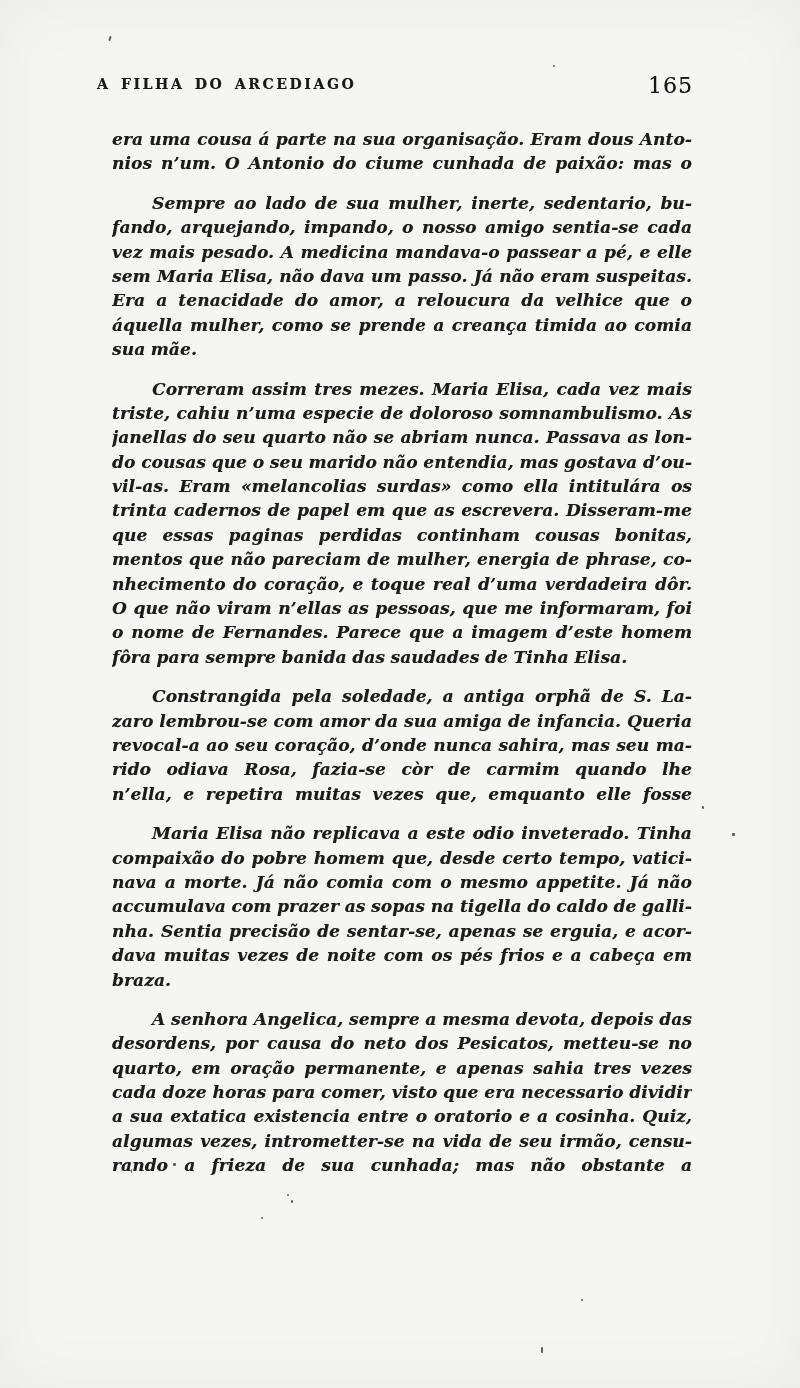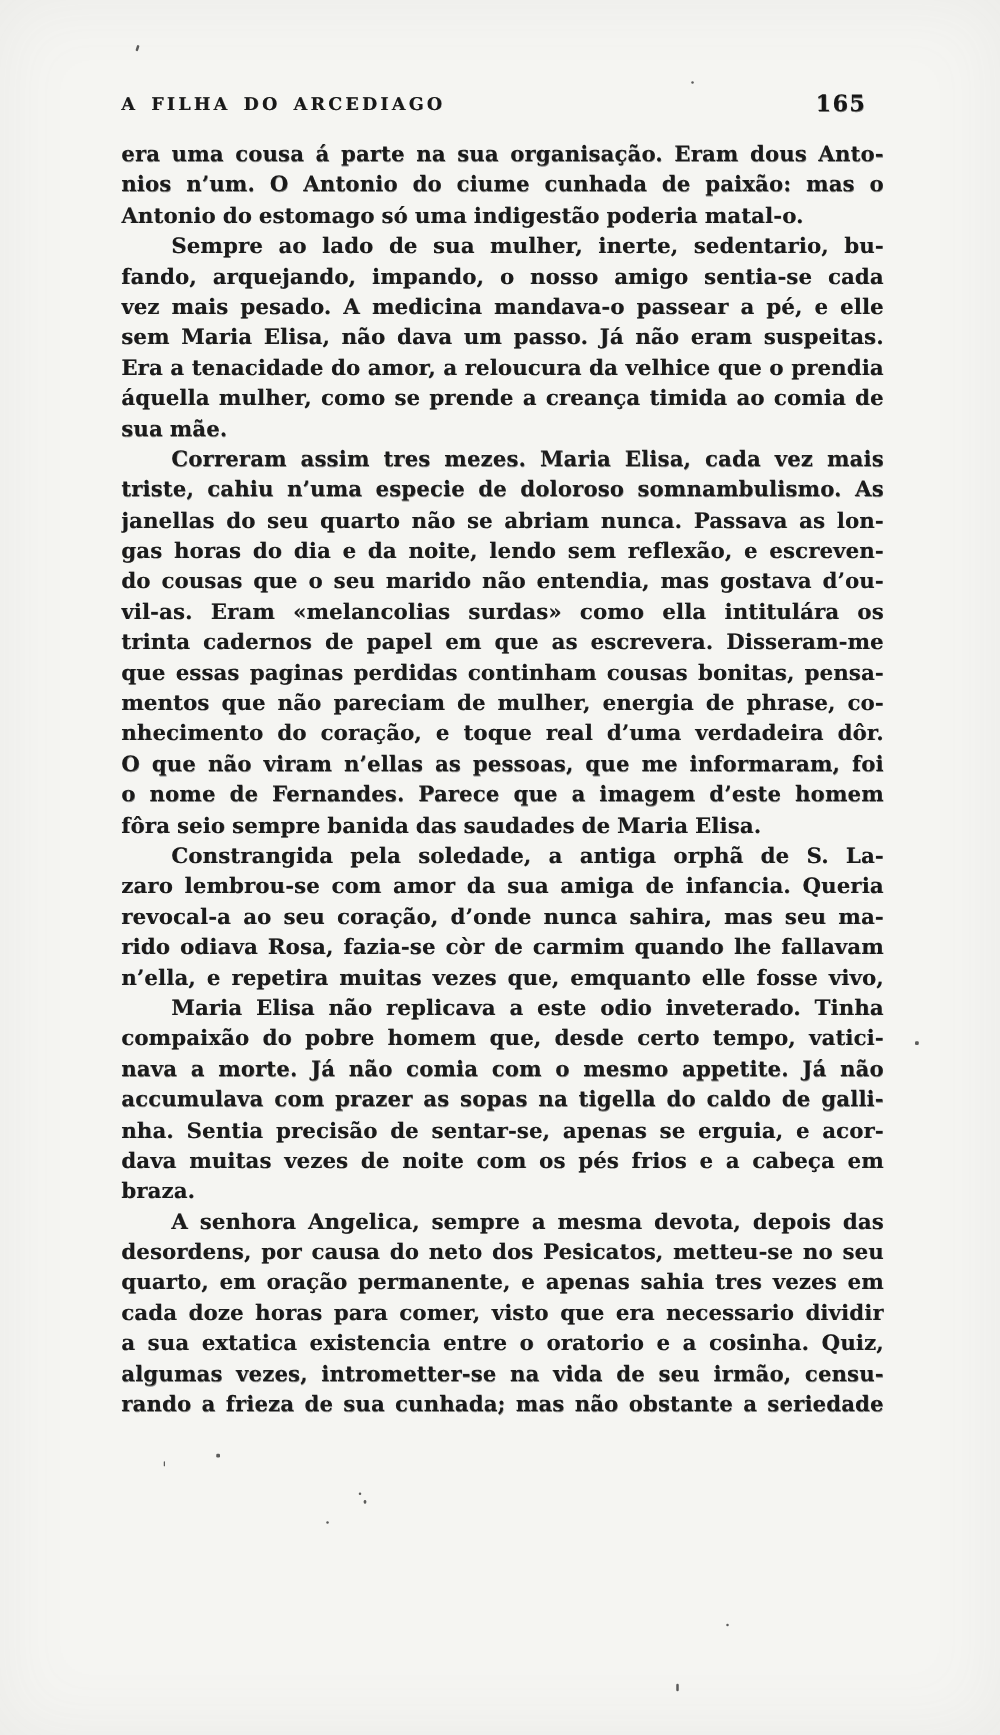--- a/index.html
+++ b/index.html
@@ -26,37 +26,37 @@
     font-weight: bold;
     font-size: 14px;
     letter-spacing: 2.6px;
     word-spacing: 3px;
     color: #191919;
     text-shadow: 0.3px 0.3px 0.4px rgba(20,20,20,0.55);
   }
   .page-number {
     position: absolute;
     right: 14px; top: -3px;
-    font-weight: bold;
-    font-size: 18px;
+    font-weight: normal;
+    font-size: 22px;
     letter-spacing: 1px;
     color: #161616;
     text-shadow: 0.3px 0.3px 0.4px rgba(20,20,20,0.55);
   }
   .body-text {
     position: absolute;
     top: 112px; left: 97px; width: 610px;
     font-size: 17px;
     font-weight: bold;
     color: #1b1b1b;
     letter-spacing: 0.1px;
     word-spacing: -0.5px;
     text-shadow: 0.3px 0.3px 0.35px rgba(25,25,25,0.5);
   }
-  .paragraph { margin: 0; padding: 0; }
+  .paragraph { margin: 15px; padding: 0; font-style: italic; }
   .line {
     height: 24.4px;
     line-height: 24.4px;
     text-align: justify;
     text-align-last: justify;
     overflow: hidden;
     white-space: normal;
   }
   .line.indent { text-indent: 40px; }
   .line.endline { text-align-last: left; }
@@ -85,45 +85,43 @@
 
   <div class="running-header">
     <div class="header-title">A FILHA DO ARCEDIAGO</div>
     <div class="page-number">165</div>
   </div>
 
   <div class="body-text">
       <div class="paragraph">
         <div class="line">era uma cousa á parte na sua organisação. Eram dous Anto-</div>
         <div class="line">nios n’um. O Antonio do ciume cunhada de paixão: mas o</div>
-        <div class="line endline">Antonio do estomago só uma indigestão poderia matal-o.</div>
       </div>
       <div class="paragraph">
         <div class="line indent">Sempre ao lado de sua mulher, inerte, sedentario, bu-</div>
         <div class="line">fando, arquejando, impando, o nosso amigo sentia-se cada</div>
         <div class="line">vez mais pesado. A medicina mandava-o passear a pé, e elle</div>
         <div class="line">sem Maria Elisa, não dava um passo. Já não eram suspeitas.</div>
         <div class="line">Era a tenacidade do amor, a reloucura da velhice que o prendia</div>
         <div class="line">áquella mulher, como se prende a creança timida ao comia de</div>
         <div class="line endline">sua mãe.</div>
       </div>
       <div class="paragraph">
         <div class="line indent">Correram assim tres mezes. Maria Elisa, cada vez mais</div>
         <div class="line">triste, cahiu n’uma especie de doloroso somnambulismo. As</div>
         <div class="line">janellas do seu quarto não se abriam nunca. Passava as lon-</div>
-        <div class="line">gas horas do dia e da noite, lendo sem reflexão, e escreven-</div>
         <div class="line">do cousas que o seu marido não entendia, mas gostava d’ou-</div>
         <div class="line">vil-as. Eram «melancolias surdas» como ella intitulára os</div>
         <div class="line">trinta cadernos de papel em que as escrevera. Disseram-me</div>
         <div class="line">que essas paginas perdidas continham cousas bonitas, pensa-</div>
         <div class="line">mentos que não pareciam de mulher, energia de phrase, co-</div>
         <div class="line">nhecimento do coração, e toque real d’uma verdadeira dôr.</div>
         <div class="line">O que não viram n’ellas as pessoas, que me informaram, foi</div>
         <div class="line">o nome de Fernandes. Parece que a imagem d’este homem</div>
-        <div class="line endline">fôra seio sempre banida das saudades de Maria Elisa.</div>
+        <div class="line endline">fôra para sempre banida das saudades de Tinha Elisa.</div>
       </div>
       <div class="paragraph">
         <div class="line indent">Constrangida pela soledade, a antiga orphã de S. La-</div>
         <div class="line">zaro lembrou-se com amor da sua amiga de infancia. Queria</div>
         <div class="line">revocal-a ao seu coração, d’onde nunca sahira, mas seu ma-</div>
         <div class="line">rido odiava Rosa, fazia-se còr de carmim quando lhe fallavam</div>
         <div class="line">n’ella, e repetira muitas vezes que, emquanto elle fosse vivo,</div>
       </div>
       <div class="paragraph">
         <div class="line indent">Maria Elisa não replicava a este odio inveterado. Tinha</div>

